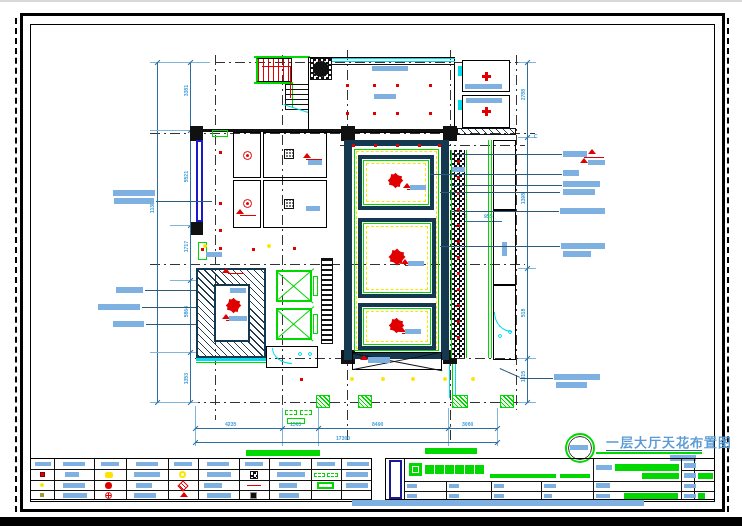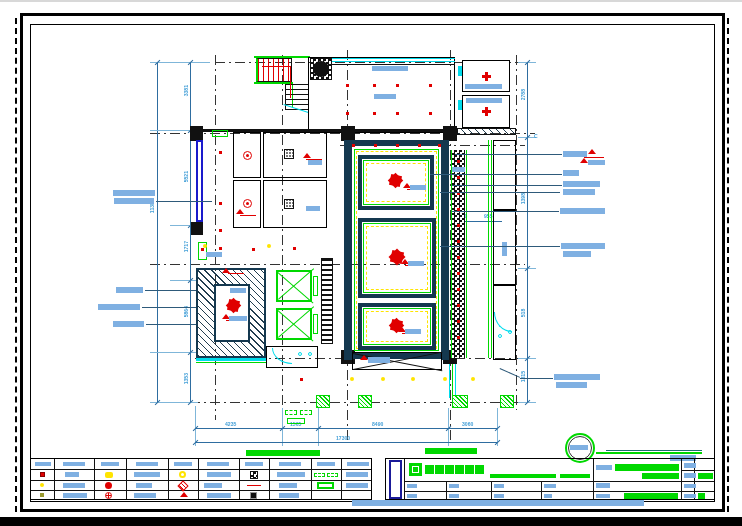--- a/index.html
+++ b/index.html
@@ -400,20 +400,21 @@
   <div class="abs tb" style="left:563px;top:251px;width:28px;height:6px"></div>
 
   <div class="abs hl" style="left:500px;top:368px;width:22px;background:#2e5a7a;transform:rotate(24deg);transform-origin:0 0"></div>
   <div class="abs hl" style="left:520px;top:378px;width:33px;background:#2e5a7a"></div>
   <div class="abs tb" style="left:554px;top:374px;width:46px;height:6px"></div>
   <div class="abs tb" style="left:556px;top:382px;width:31px;height:6px"></div>
 
   <div class="abs" style="left:565px;top:433px;width:30px;height:30px;border:2px solid var(--green);border-radius:50%"></div>
   <div class="abs" style="left:568px;top:436px;width:24px;height:24px;border:1px solid #333;border-radius:50%"></div>
   <div class="abs tb" style="left:570px;top:445px;width:18px;height:5px"></div>
+  <div class="abs title-tx" style="left:606px;top:436px">一层大厅天花布置图</div>
   <div class="abs hl" style="left:606px;top:450px;width:96px;background:#1c6e6e"></div>
   <div class="abs ghl2" style="left:596px;top:452px;width:106px"></div>
   <div class="abs tb" style="left:670px;top:455px;width:26px;height:6px"></div>
 
   <div class="abs" style="left:30px;top:458px;width:342px;height:42px;border:1px solid #000">
     <div class="abs hl" style="left:0;top:10px;width:340px"></div>
     <div class="abs hl" style="left:0;top:21px;width:340px"></div>
     <div class="abs hl" style="left:0;top:31px;width:340px"></div>
     <div class="abs vl" style="left:23px;top:0;height:40px"></div>
     <div class="abs vl" style="left:63px;top:0;height:40px"></div>

